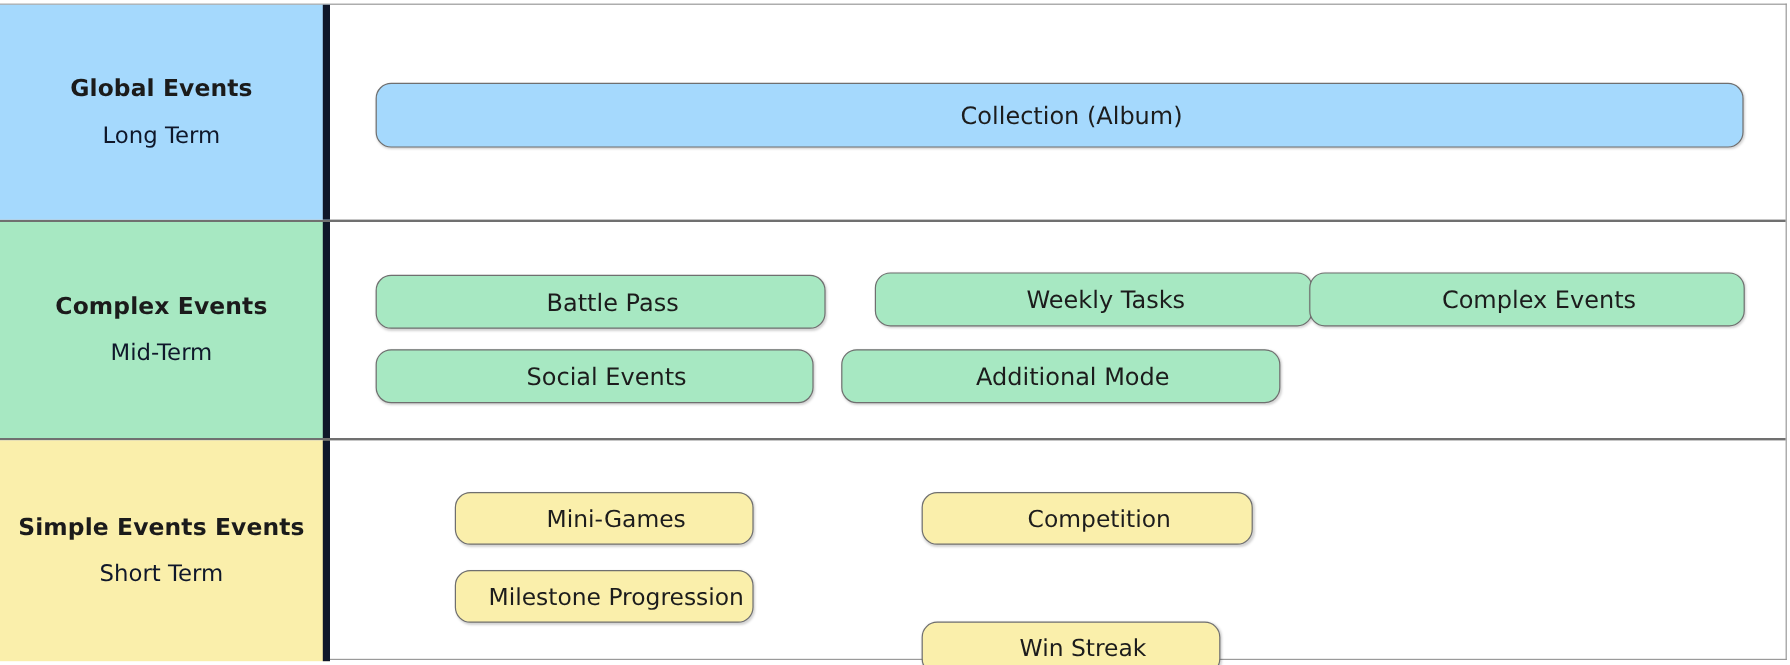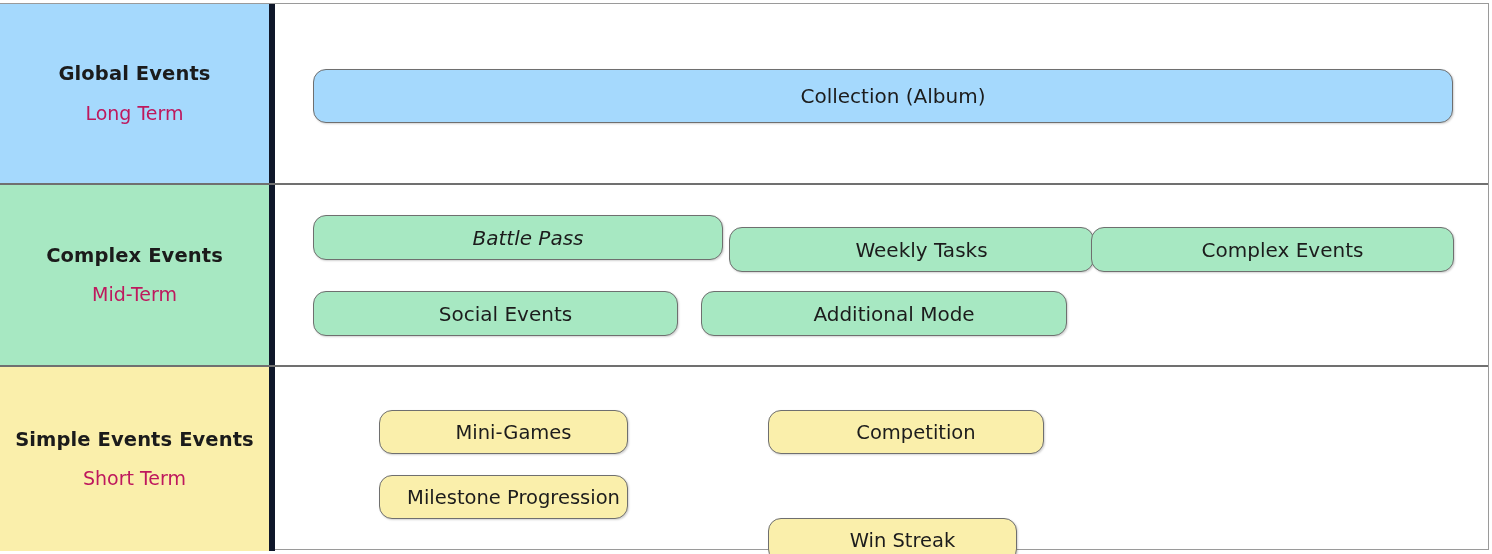--- a/index.html
+++ b/index.html
@@ -57,21 +57,21 @@
   }
   .label-cell .title {
     font-size: 19.5px;
     font-weight: bold;
     color: #1b1b1b;
     letter-spacing: 0.1px;
   }
   .label-cell .subtitle {
     font-size: 19px;
     font-weight: normal;
-    color: #be185d;
+    color: #0f172a;
     margin-top: 2px;
   }
   .cell-blue   { background: #a5d9fd; }
   .cell-green  { background: #a7e8c2; }
   .cell-yellow { background: #faefab; }
 
   
   .content {
     position: absolute;
     left: 277px;
@@ -97,21 +97,21 @@
   }
   .pill-blue   { background: #a5d9fd; }
   .pill-green  { background: #a7e8c2; }
   .pill-yellow { background: #faefab; }
   .pill-yellow { font-size: 19.5px; }
 
   
   .p-collection { left: 36px;  top: 65px;  width: 1140px; height: 54px; }
 
   
-  .p-battle     { left: 36px;  top: 30px;  width: 410px; height: 45px; font-style: italic; }
+  .p-battle     { left: 36px;  top: 44px;  width: 375px; height: 45px; }
   .p-weekly     { left: 424px; top: 42px;  width: 365px; height: 45px; margin-left: 28px; }
   .p-complex    { left: 814px; top: 42px;  width: 363px; height: 45px; }
   
   .p-social     { left: 36px;  top: 106px; width: 365px; height: 45px; }
   .p-addmode    { left: 424px; top: 106px; width: 366px; height: 45px; }
 
   
   .p-mini       { left: 102px; top: 43px;  width: 249px; height: 44px; }
   .p-competition{ left: 491px; top: 43px;  width: 276px; height: 44px; text-align: right; }
   

